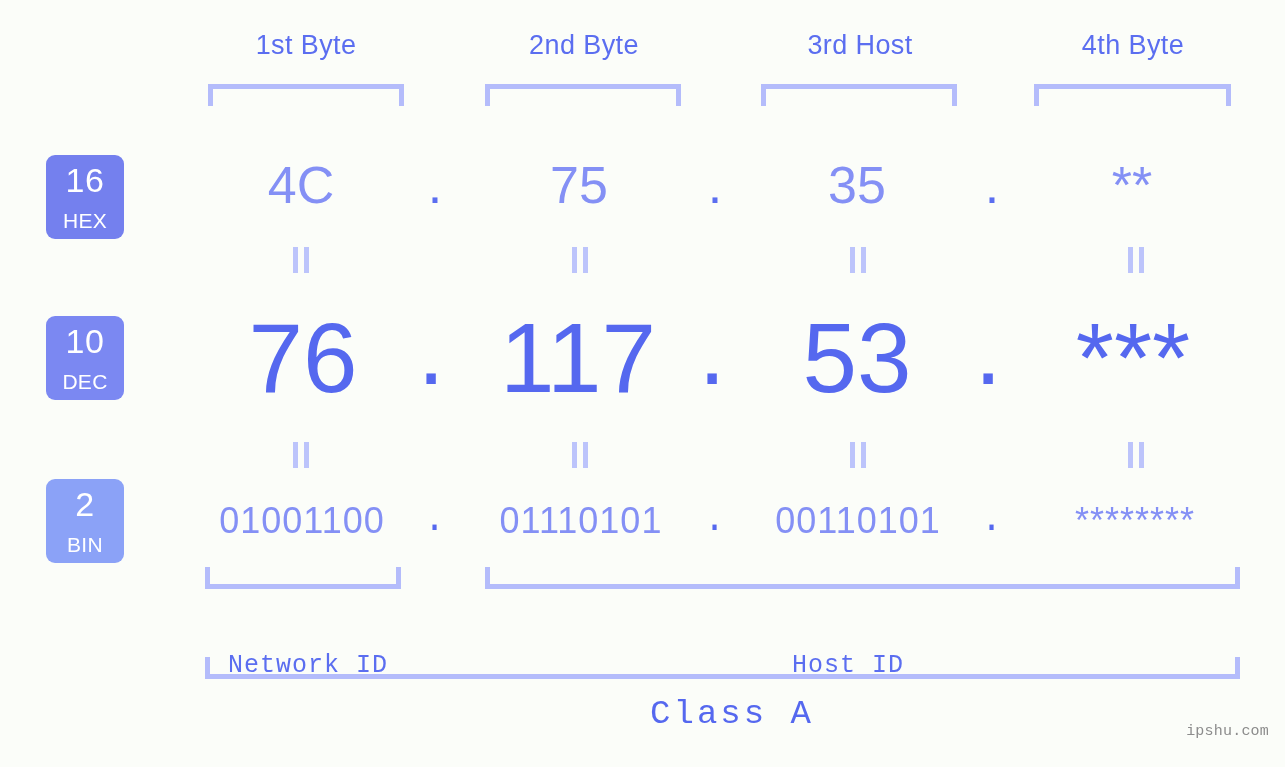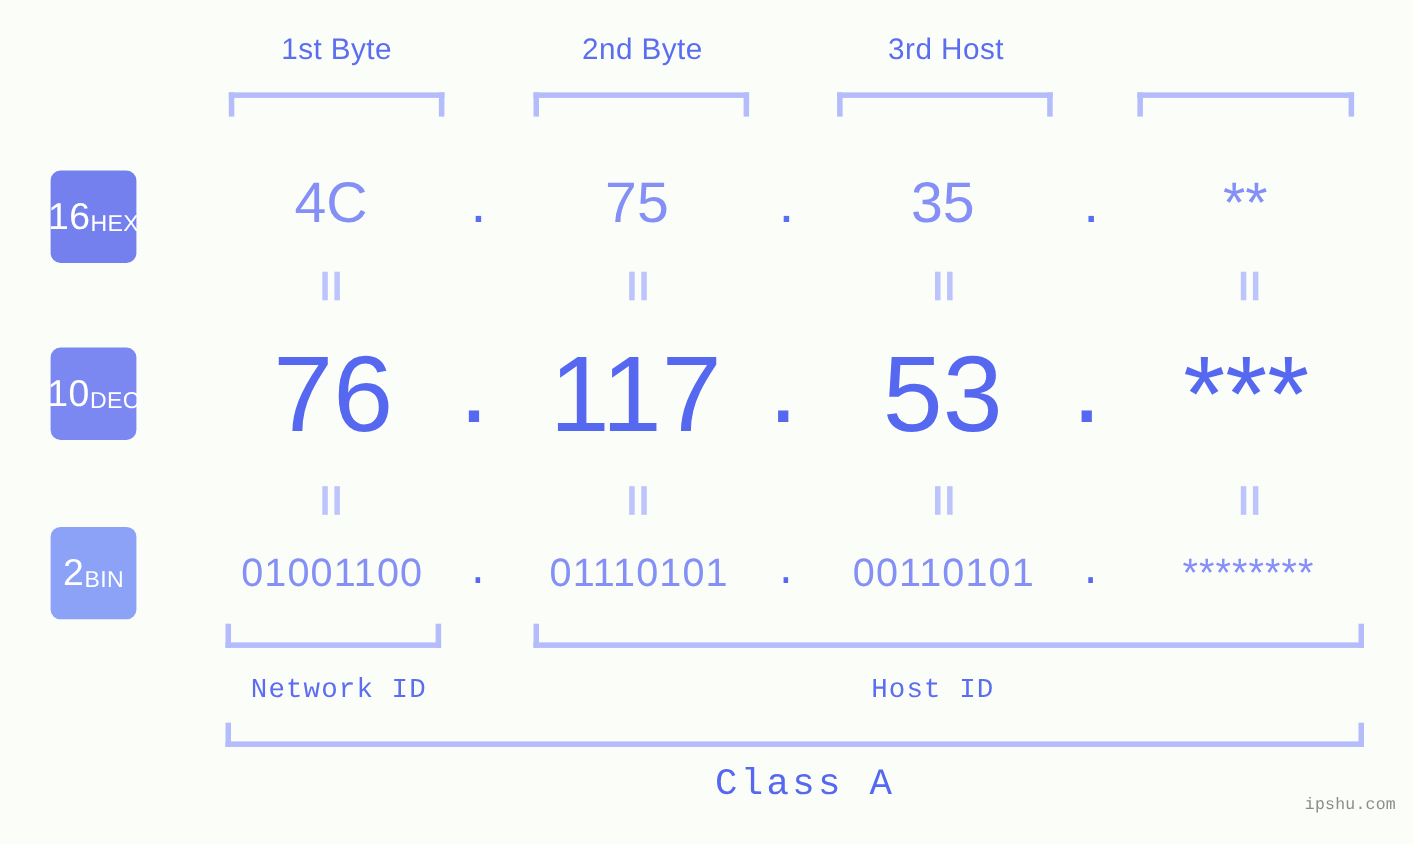--- a/index.html
+++ b/index.html
@@ -53,21 +53,21 @@
 
   
   .badge {
     position: absolute;
     left: 46px;
     width: 78px;
     height: 84px;
     border-radius: 9px;
     color: #ffffff;
     display: flex;
-    flex-direction: row;
+    flex-direction: column;
     align-items: center;
     justify-content: center;
     line-height: 1;
   }
   .badge .num {
     font-size: 34px;
     font-weight: 400;
     letter-spacing: .5px;
   }
   .badge .abbr {
@@ -123,20 +123,21 @@
 
   
   .section-caption {
     position: absolute;
     text-align: center;
     font-size: 25px;
     color: #5b6ef0;
     font-family: "Liberation Mono", monospace;
     white-space: nowrap;
     letter-spacing: 1px;
+    margin-top: 38px;
   }
   .class-caption {
     position: absolute;
     text-align: center;
     font-size: 34px;
     color: #5568ef;
     font-family: "Liberation Mono", monospace;
     white-space: nowrap;
     letter-spacing: 3px;
   }
@@ -152,20 +153,21 @@
   }
 </style>
 </head>
 <body>
 
 <div class="stage">
 
   <div class="byte-label" style="left:206px; width:200px;">1st Byte</div>
   <div class="byte-label" style="left:484px; width:200px;">2nd Byte</div>
   <div class="byte-label" style="left:760px; width:200px;">3rd Host</div>
+  <div class="byte-label" style="left:1033px; width:200px;">4th Byte</div>
 
   <div class="bracket-top" style="left:208px; width:196px;"></div>
   <div class="bracket-top" style="left:485px; width:196px;"></div>
   <div class="bracket-top" style="left:761px; width:196px;"></div>
   <div class="bracket-top" style="left:1034px; width:197px;"></div>
 
   <div class="row-hex">
     <div class="badge" style="top:155px; background:#7480ee;">
       <span class="num">16</span>
       <span class="abbr">HEX</span>

